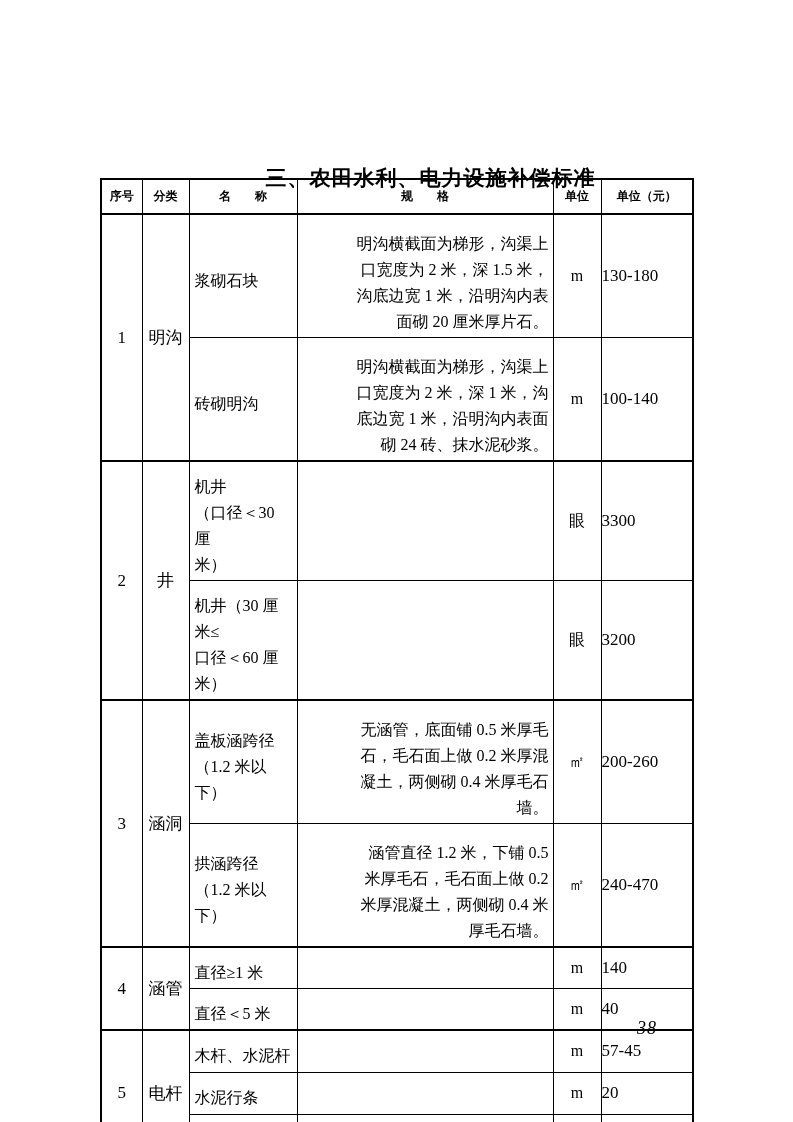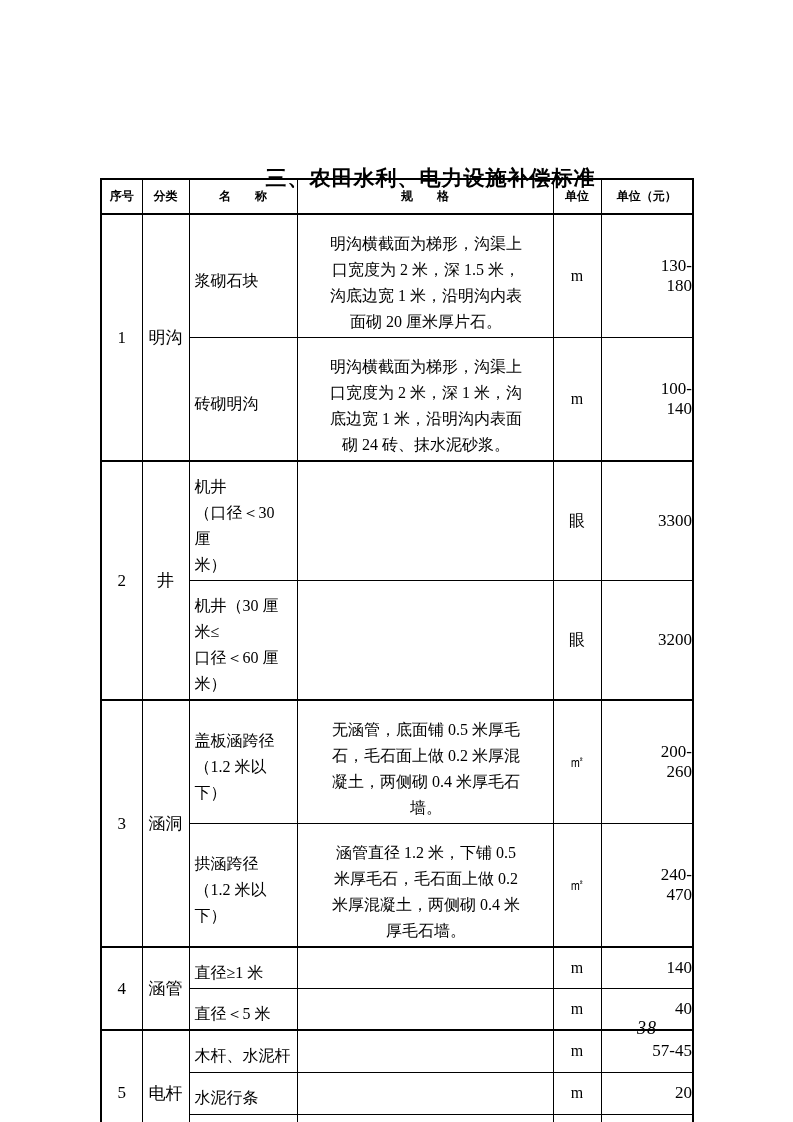--- a/index.html
+++ b/index.html
@@ -38,25 +38,25 @@
   tr.group-start > td { border-top:2px solid #000; }
 
   td.c-seq, td.c-cat {
     text-align:center; font-size:17px;
   }
   td.c-name {
     text-align:left; padding:12px 4px 2px 5px;
     white-space:pre-line; line-height:26px; font-size:16px;
   }
   td.c-spec {
-    text-align:center; padding:16px 4px 2px 6px;
+    text-align:right; padding:16px 4px 2px 6px;
     white-space:pre-line; line-height:26px; font-size:16px;
   }
   td.c-unit { text-align:center; font-size:16px; }
-  td.c-price { text-align:right; font-size:17px;padding-left:44px; }
+  td.c-price { text-align:left; font-size:17px; }
 
   tr.h115 { height:115px; }
   tr.h110 { height:110px; }
   tr.h105 { height:105px; }
   tr.h85  { height:85px; }
   tr.h57  { height:57px; }
   tr.h42  { height:42px; }
   tr.h41  { height:41px; }
 
   .footer-page {

